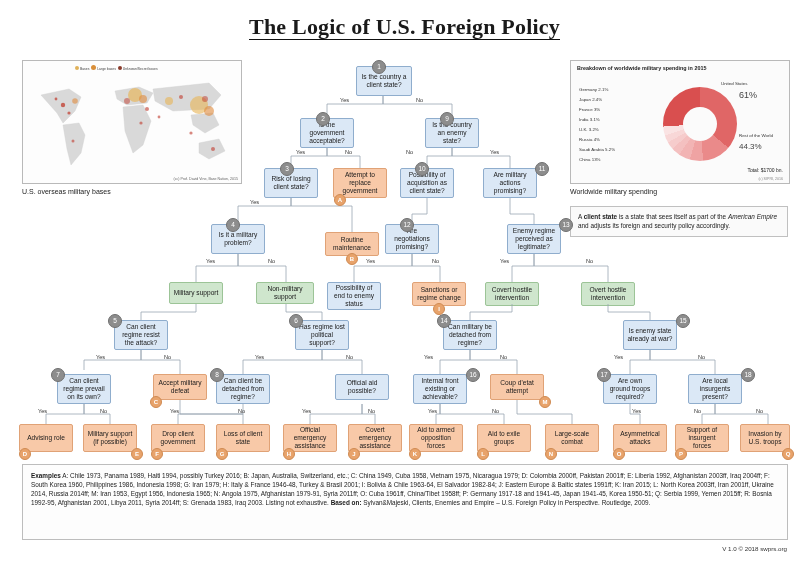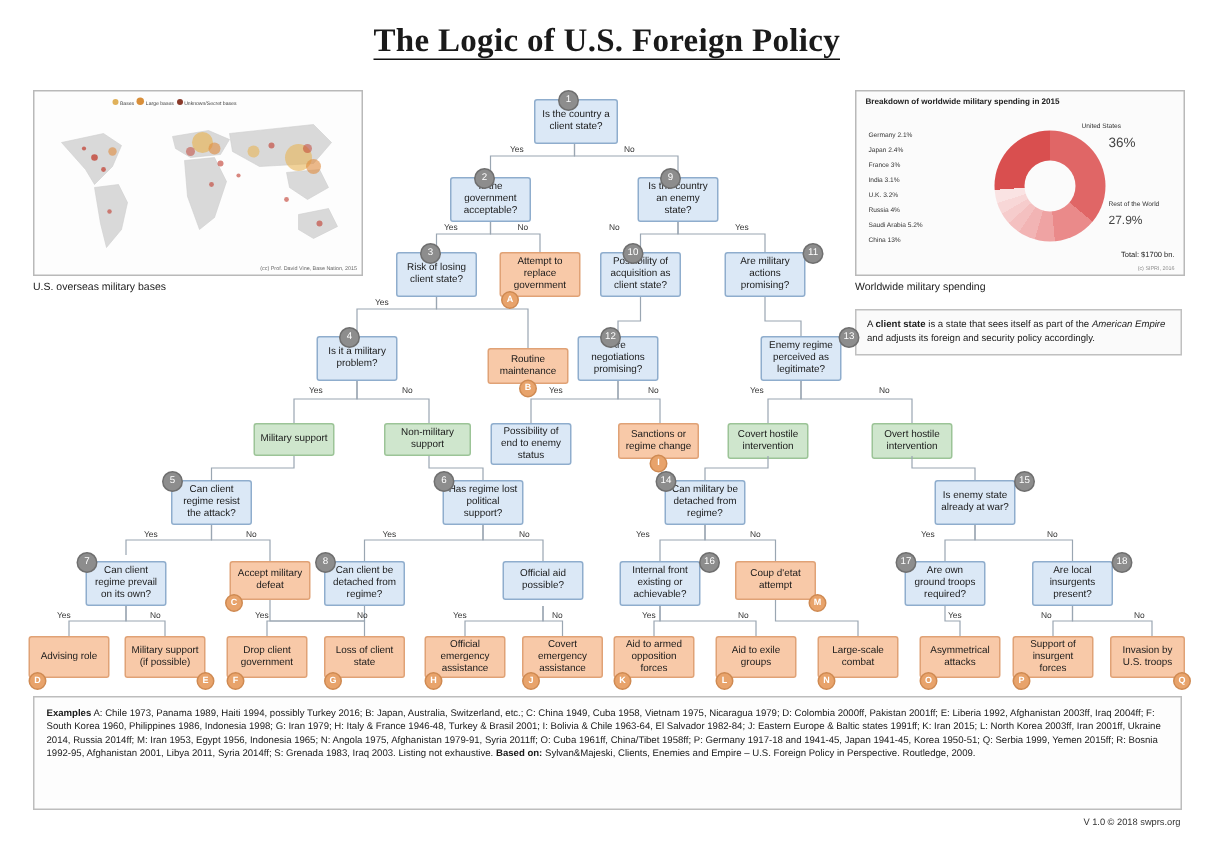--- a/index.html
+++ b/index.html
@@ -171,23 +171,23 @@
     <div class="mapcredit">(cc) Prof. David Vine, Base Nation, 2015</div>
   </div>
   <div id="mapcap">U.S. overseas military bases</div>
 
   <div id="piebox">
     <div id="piehead">Breakdown of worldwide military spending in 2015</div>
     <div id="pie"></div>
     <div id="piehole"></div>
 
     <div class="pielabel" style="left:150px;top:20px;"><span>United States</span></div>
-    <div class="pielabel" style="left:168px;top:29px;font-size:9px;color:#444;">36%</div>
+    <div class="pielabel" style="left:168px;top:29px;font-size:9px;color:#444;">61%</div>
     <div class="pielabel" style="left:168px;top:72px;">Rest of the World</div>
-    <div class="pielabel" style="left:168px;top:81px;font-size:8px;color:#444;">27.9%</div>
+    <div class="pielabel" style="left:168px;top:81px;font-size:8px;color:#444;">44.3%</div>
 
     <div class="pielabel" style="left:8px;top:26px;">Germany 2.1%</div>
     <div class="pielabel" style="left:8px;top:36px;">Japan 2.4%</div>
     <div class="pielabel" style="left:8px;top:46px;">France 3%</div>
     <div class="pielabel" style="left:8px;top:56px;">India 3.1%</div>
     <div class="pielabel" style="left:8px;top:66px;">U.K. 3.2%</div>
     <div class="pielabel" style="left:8px;top:76px;">Russia 4%</div>
     <div class="pielabel" style="left:8px;top:86px;">Saudi Arabia 5.2%</div>
     <div class="pielabel" style="left:8px;top:96px;">China 13%</div>
 

